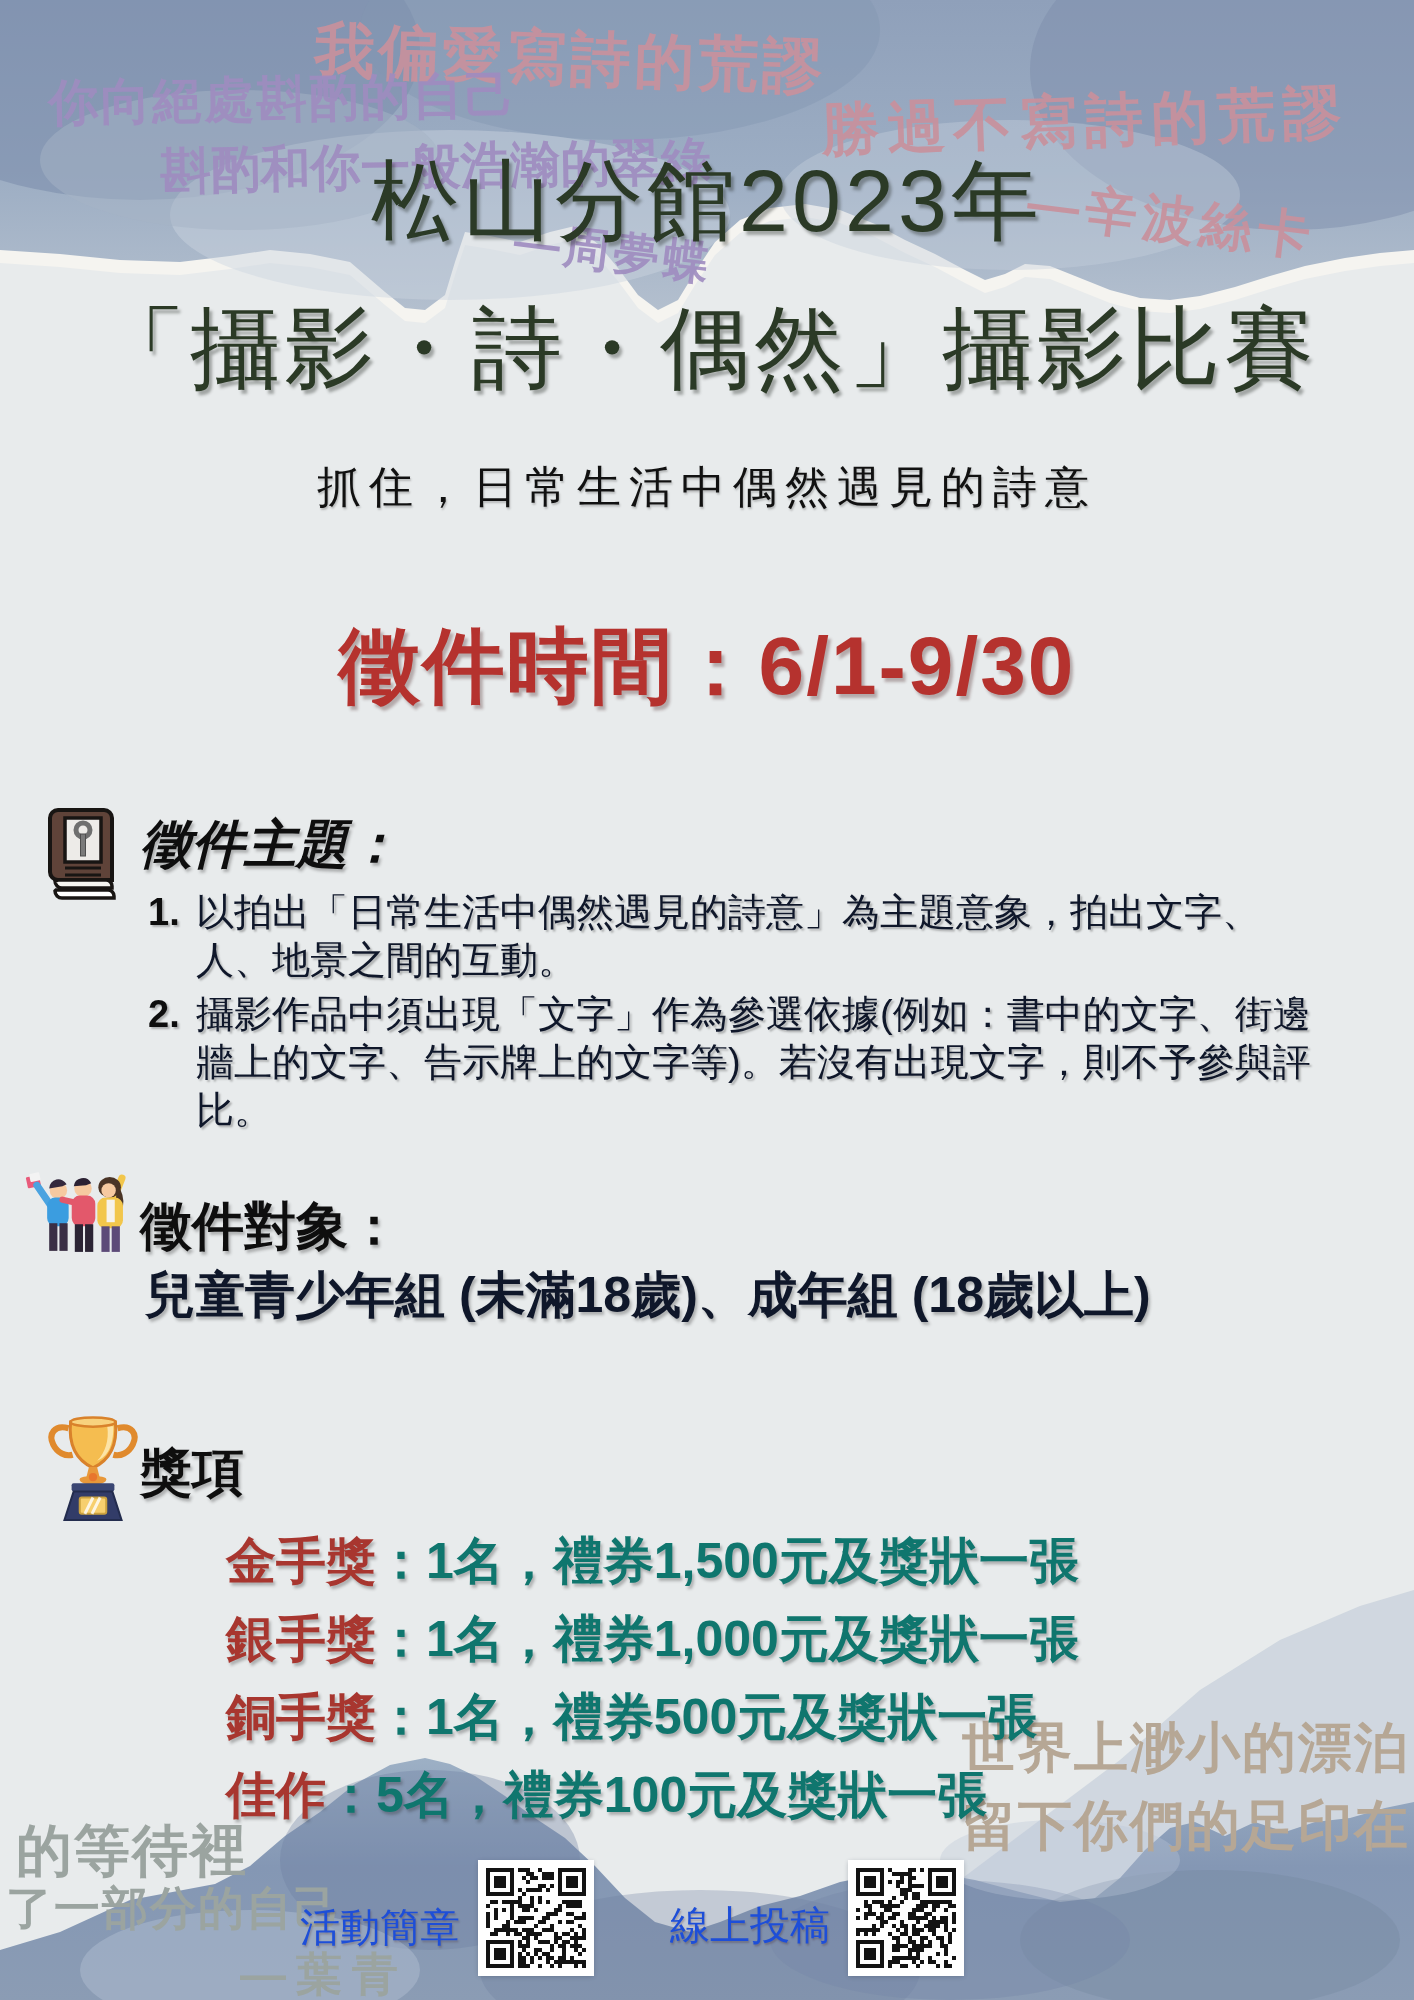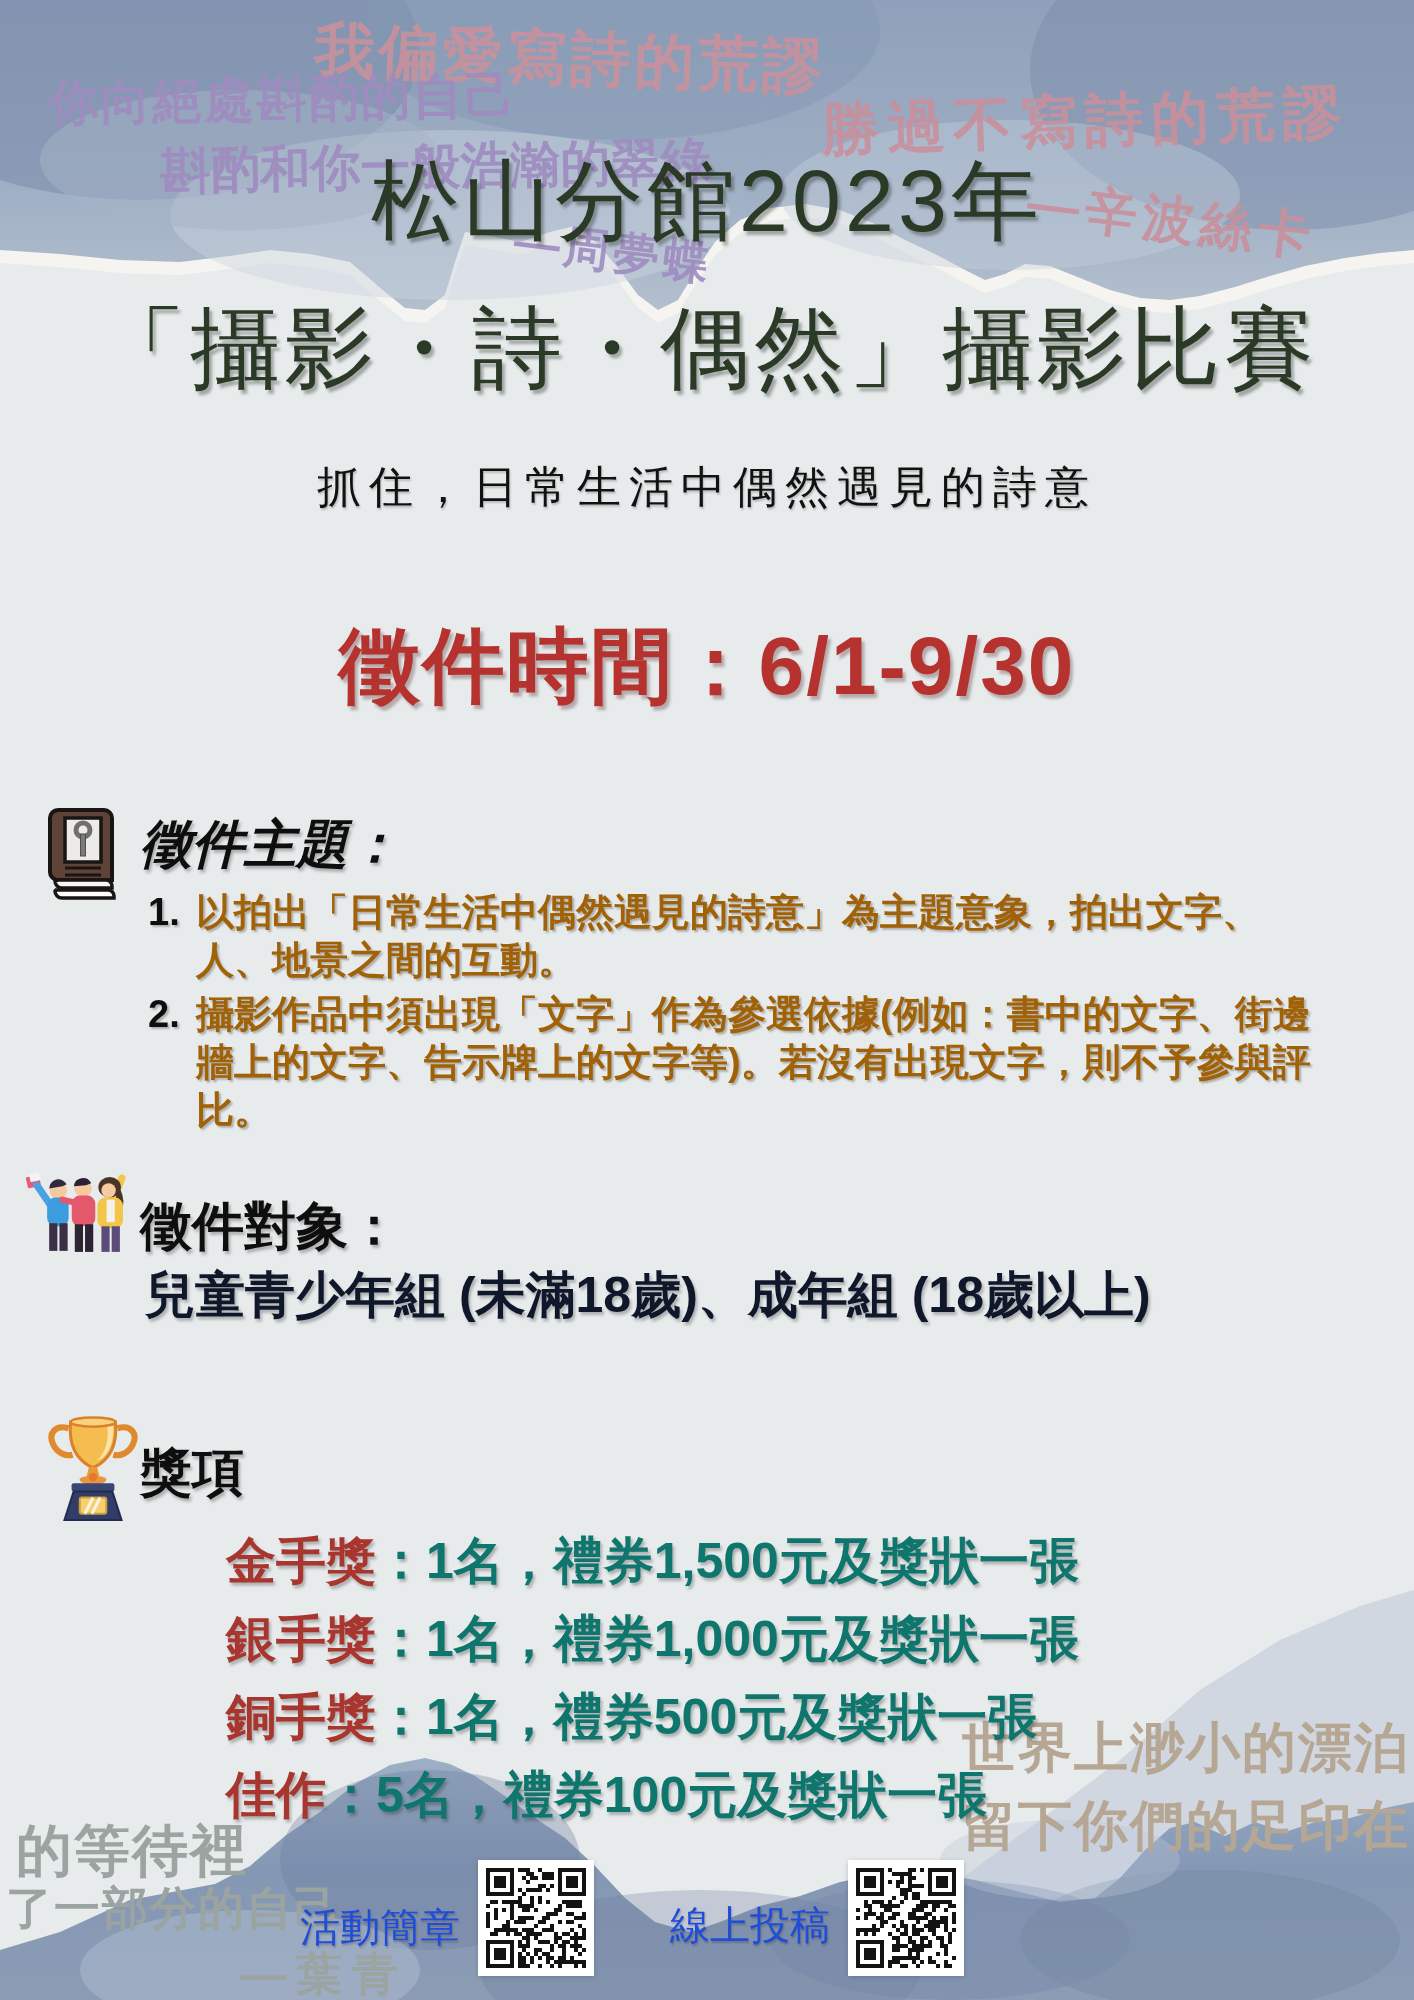--- a/index.html
+++ b/index.html
@@ -47,21 +47,21 @@
   .sec-head{font-size:52px;font-weight:800;color:#0e0e0e;
     text-shadow:2px 3px 3px rgba(35,35,35,.3);}
   .h-theme{left:140px;top:810px;font-style:italic;}
   .h-aud{left:140px;top:1192px;}
   .h-award{left:140px;top:1438px;}
   .theme-list{left:148px;top:888px;width:1240px;}
   .t-item{display:flex;align-items:flex-start;}
   .t-item + .t-item{margin-top:6px;}
   .t-num{flex:0 0 48px;font-size:38px;font-weight:800;line-height:48px;color:#0e0e0e;
     text-shadow:2px 2px 2px rgba(35,35,35,.3);}
-  .t-lines{font-size:38px;font-weight:700;line-height:48px;color:#a16207;white-space:nowrap;
+  .t-lines{font-size:38px;font-weight:400;line-height:48px;color:#0f172a;white-space:nowrap;
     text-shadow:2px 2px 2px rgba(35,35,35,.3);}
   .groups{left:145px;top:1262px;font-size:50px;font-weight:800;color:#0f172a;
     text-shadow:2px 3px 3px rgba(35,35,35,.3);}
   .prizes{left:226px;top:1522px;line-height:78px;font-size:50px;font-weight:800;
     text-shadow:2px 3px 3px rgba(35,35,35,.3);}
   .prize-name{color:#a8362f;}
   .prize-detail{color:#0f766e;}
   .qr-label{font-size:40px;font-weight:400;color:#1d4ed8;
     text-shadow:1px 2px 2px rgba(60,20,20,.25);}
   .l-broch{left:300px;top:1900px;}

